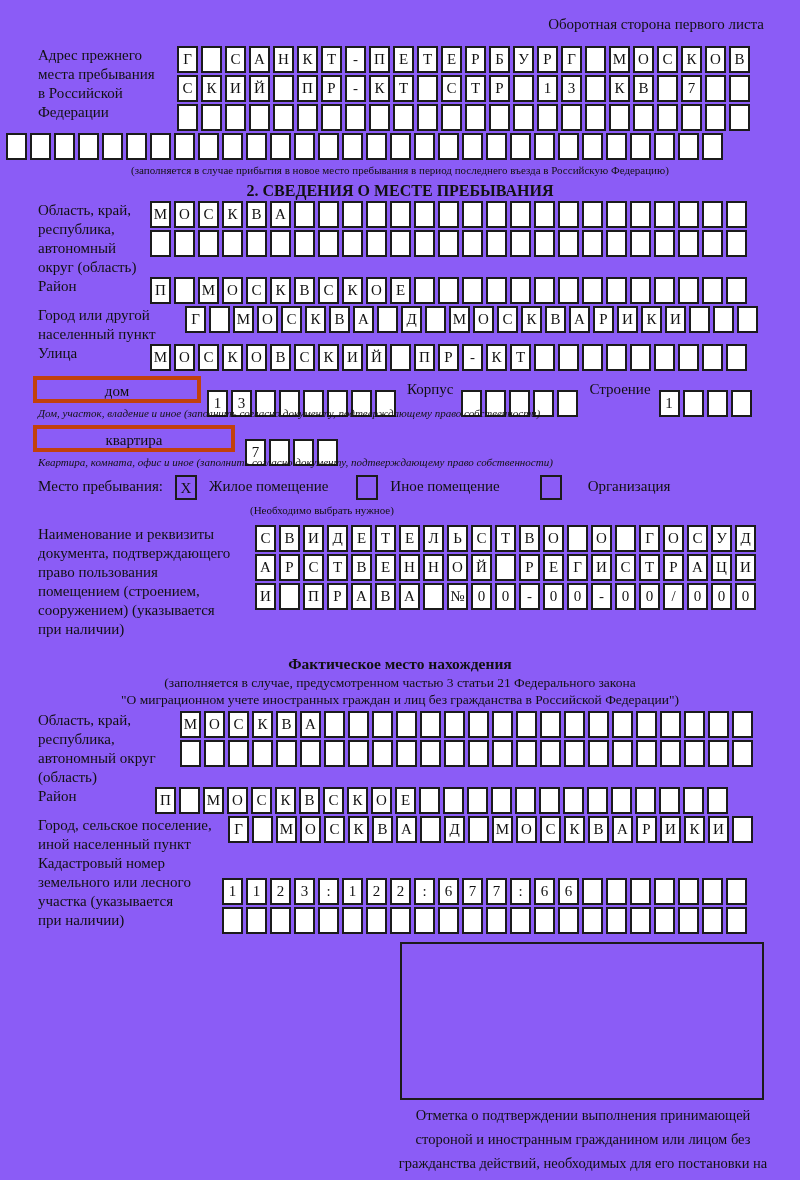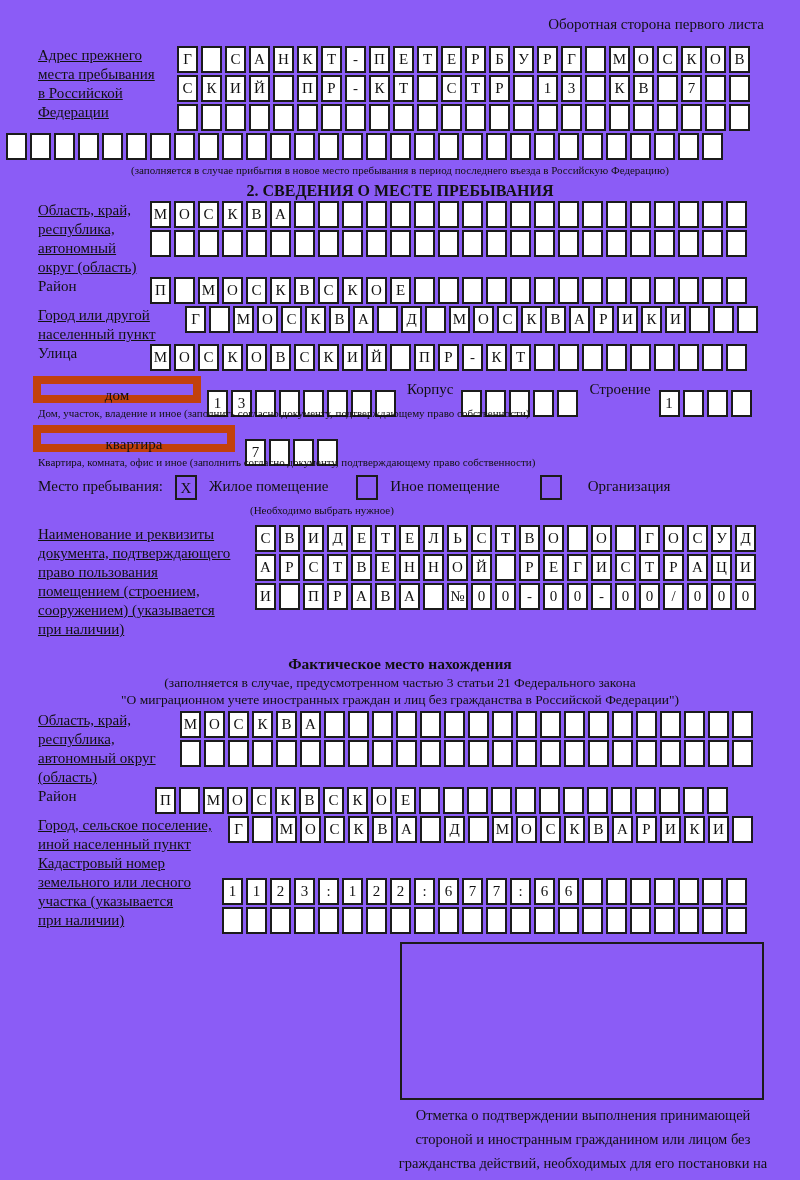--- a/index.html
+++ b/index.html
@@ -3,47 +3,47 @@
 <meta charset="utf-8">
 <style>
   * { margin:0; padding:0; box-sizing:border-box; }
   body { background:#ffffff; font-family:"Liberation Serif","DejaVu Serif",serif; color:#111; }
   .page { width:800px; height:1180px; overflow:hidden; background:#8b5cf6; padding-top:14px; position:relative; }
 
   .header-note { text-align:right; font-size:15px; padding-right:36px; line-height:20px; }
 
   .frow { display:flex; align-items:flex-start; }
   .lbl { font-size:15px; line-height:19px; flex:0 0 auto; padding-left:38px; }
-  .lbl div { white-space:nowrap;text-decoration:underline; }
+  .lbl div { white-space:nowrap; }
 
   
   .w175 { width:177px; }
   .w150 { width:150px; }
   .w185 { width:185px; }
   .w255 { width:255px; }
   .w180 { width:180px; }
   .w155 { width:155px; }
   .w228 { width:228px; }
   .w222 { width:222px; }
 
   .boxrow { white-space:nowrap; height:27px; margin-bottom:2px; font-size:0; }
   .cell { display:inline-block; width:21px; height:27px; border:2px solid #1b1b1b; margin-right:3px;
           text-align:center; font-size:15px; line-height:23px; vertical-align:top; background:#fff;
           font-family:"Liberation Serif","DejaVu Serif",serif; }
 
   .note { font-size:11px; line-height:17px; }
   .note.center { text-align:center; }
-  .note.indent { padding-left:38px; }
+  .note.indent { padding-left:38px;font-style:italic; }
 
   .sec-title { text-align:center; font-weight:bold; font-size:16px; line-height:21px; margin-top:1px; }
 
   .prev-block { margin-top:12px; }
   .fullrow { margin-left:6px; margin-top:0px; }
 
-  .widebox { display:inline-block; border:8px solid #c2410c; height:27px; text-align:center;
+  .widebox { display:inline-block; border:4px solid #c2410c; height:27px; text-align:center;
              font-size:15px; line-height:23px; vertical-align:top; }
   .dom-box { width:168px; margin-right:6px; }
   .kv-box  { width:202px; margin-right:10px; }
   .inline-lbl { display:inline-block; font-size:15px; line-height:27px; vertical-align:top; margin:0 8px; }
 
   .house-row, .apt-row { padding-left:33px; margin-top:3px; height:29px; white-space:nowrap; }
 
   .stay-row { padding-left:38px; margin-top:4px; height:27px; white-space:nowrap; font-size:15px; }
   .chk { display:inline-block; width:22px; height:25px; border:2px solid #1b1b1b; text-align:center;
          line-height:22px; font-size:15px; vertical-align:middle; margin:0 12px; }

